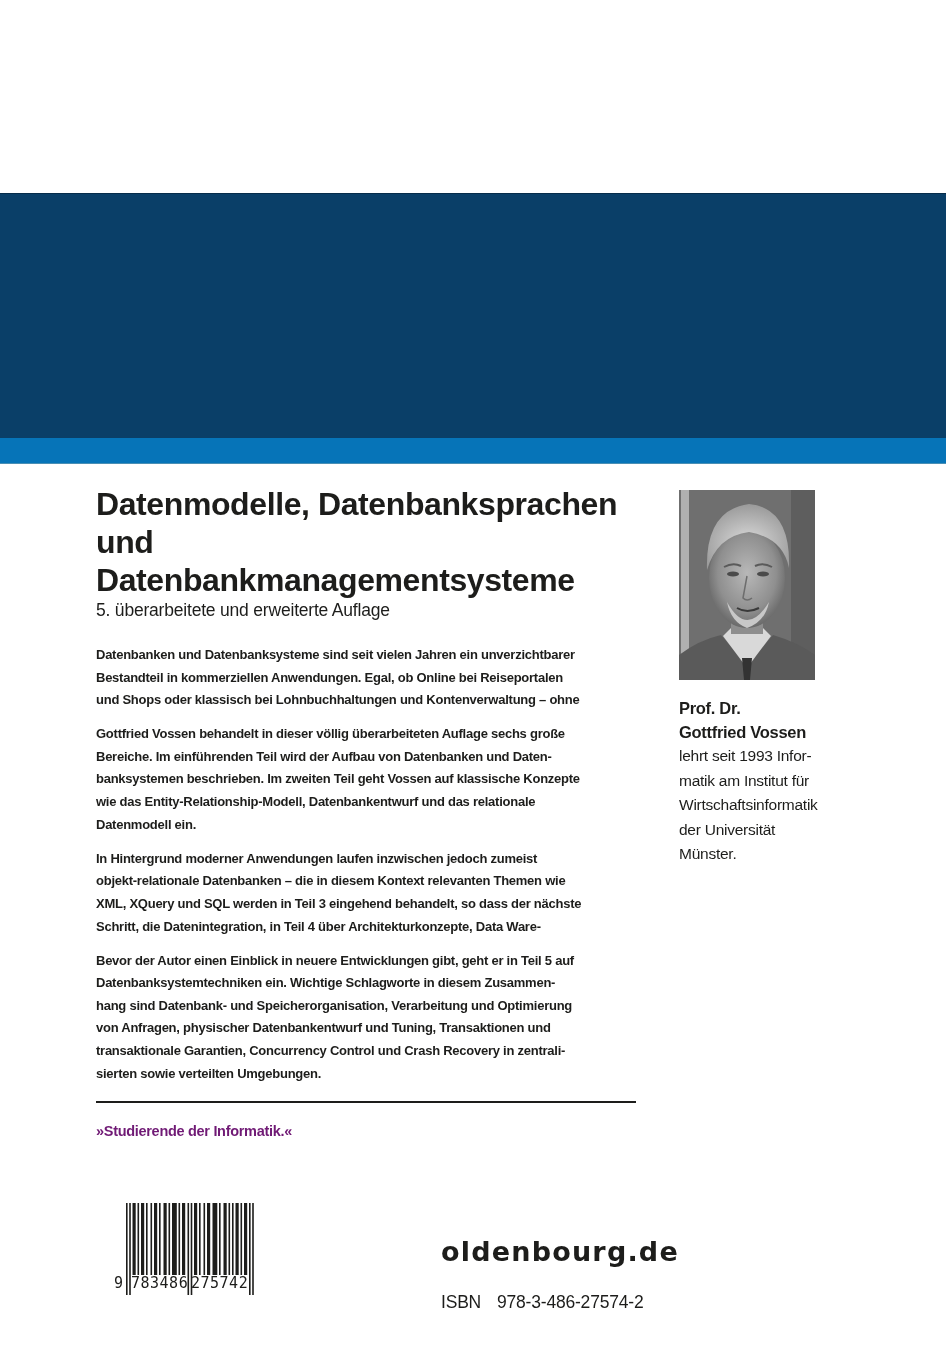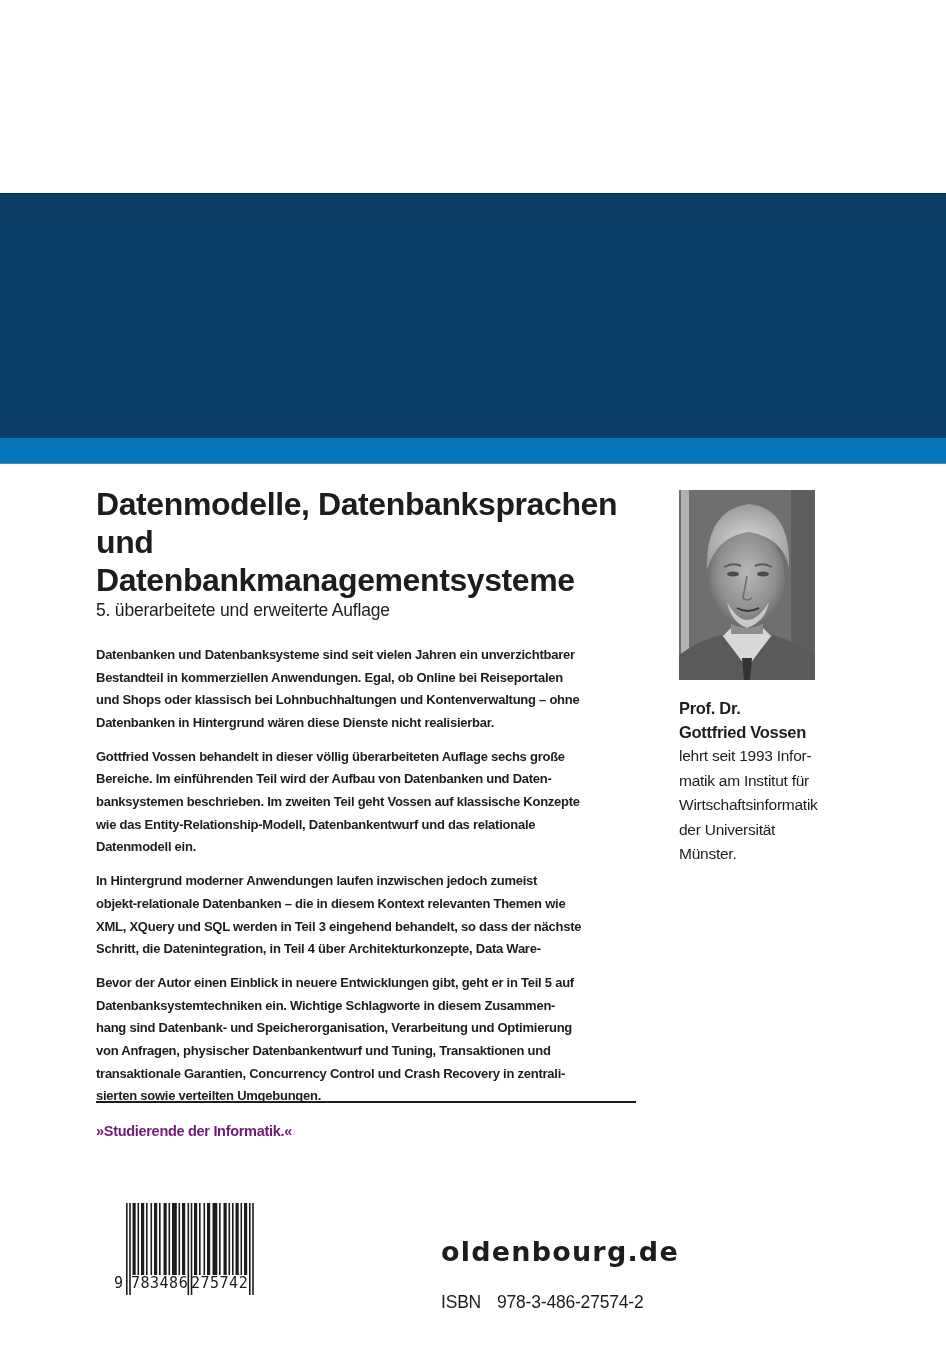--- a/index.html
+++ b/index.html
@@ -105,21 +105,20 @@
     <div>Datenmodelle, Datenbanksprachen und</div>
     <div>Datenbankmanagementsysteme</div>
   </div>
   <div class="subtitle">5. überarbeitete und erweiterte Auflage</div>
 
   <div class="body-text">
     <p class="para">
       <span class="line">Datenbanken und Datenbanksysteme sind seit vielen Jahren ein unverzichtbarer</span>
       <span class="line">Bestandteil in kommerziellen Anwendungen. Egal, ob Online bei Reiseportalen</span>
       <span class="line">und Shops oder klassisch bei Lohnbuchhaltungen und Kontenverwaltung – ohne</span>
-      <span class="line">Datenbanken in Hintergrund wären diese Dienste nicht realisierbar.</span>
     </p>
     <p class="para">
       <span class="line">Gottfried Vossen behandelt in dieser völlig überarbeiteten Auflage sechs große</span>
       <span class="line">Bereiche. Im einführenden Teil wird der Aufbau von Datenbanken und Daten-</span>
       <span class="line">banksystemen beschrieben. Im zweiten Teil geht Vossen auf klassische Konzepte</span>
       <span class="line">wie das Entity-Relationship-Modell, Datenbankentwurf und das relationale</span>
       <span class="line">Datenmodell ein.</span>
     </p>
     <p class="para">
       <span class="line">In Hintergrund moderner Anwendungen laufen inzwischen jedoch zumeist</span>

